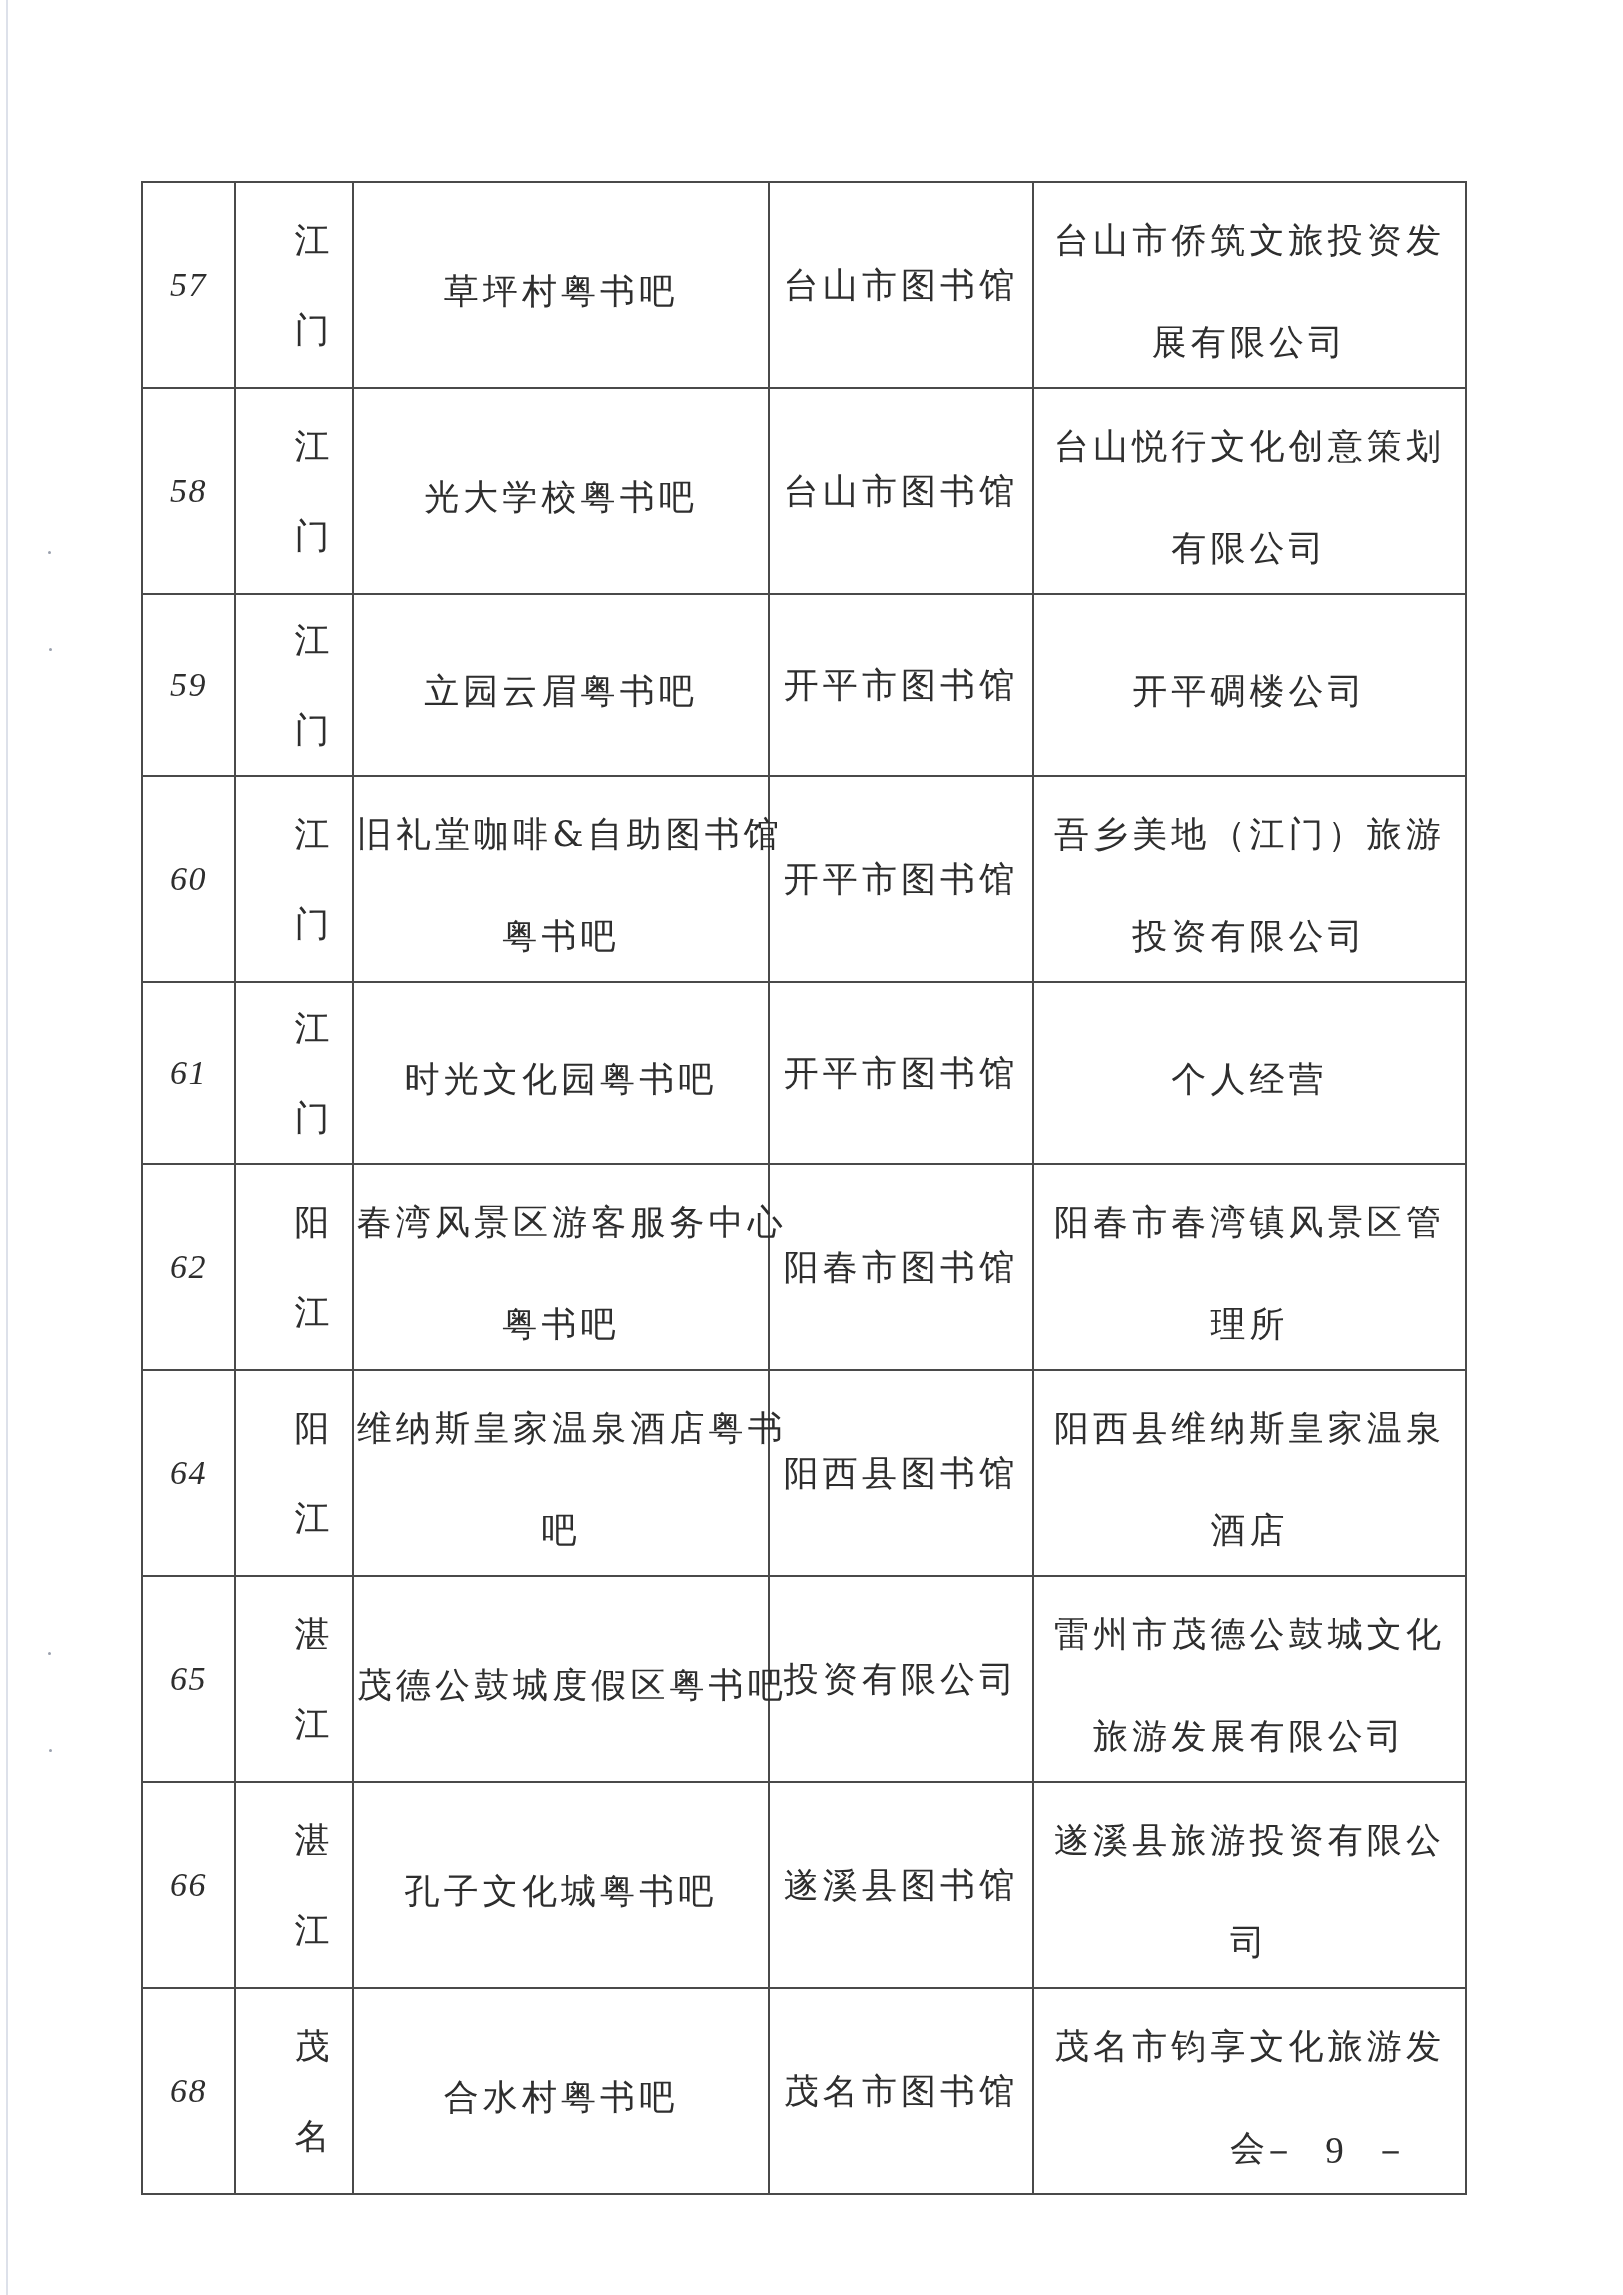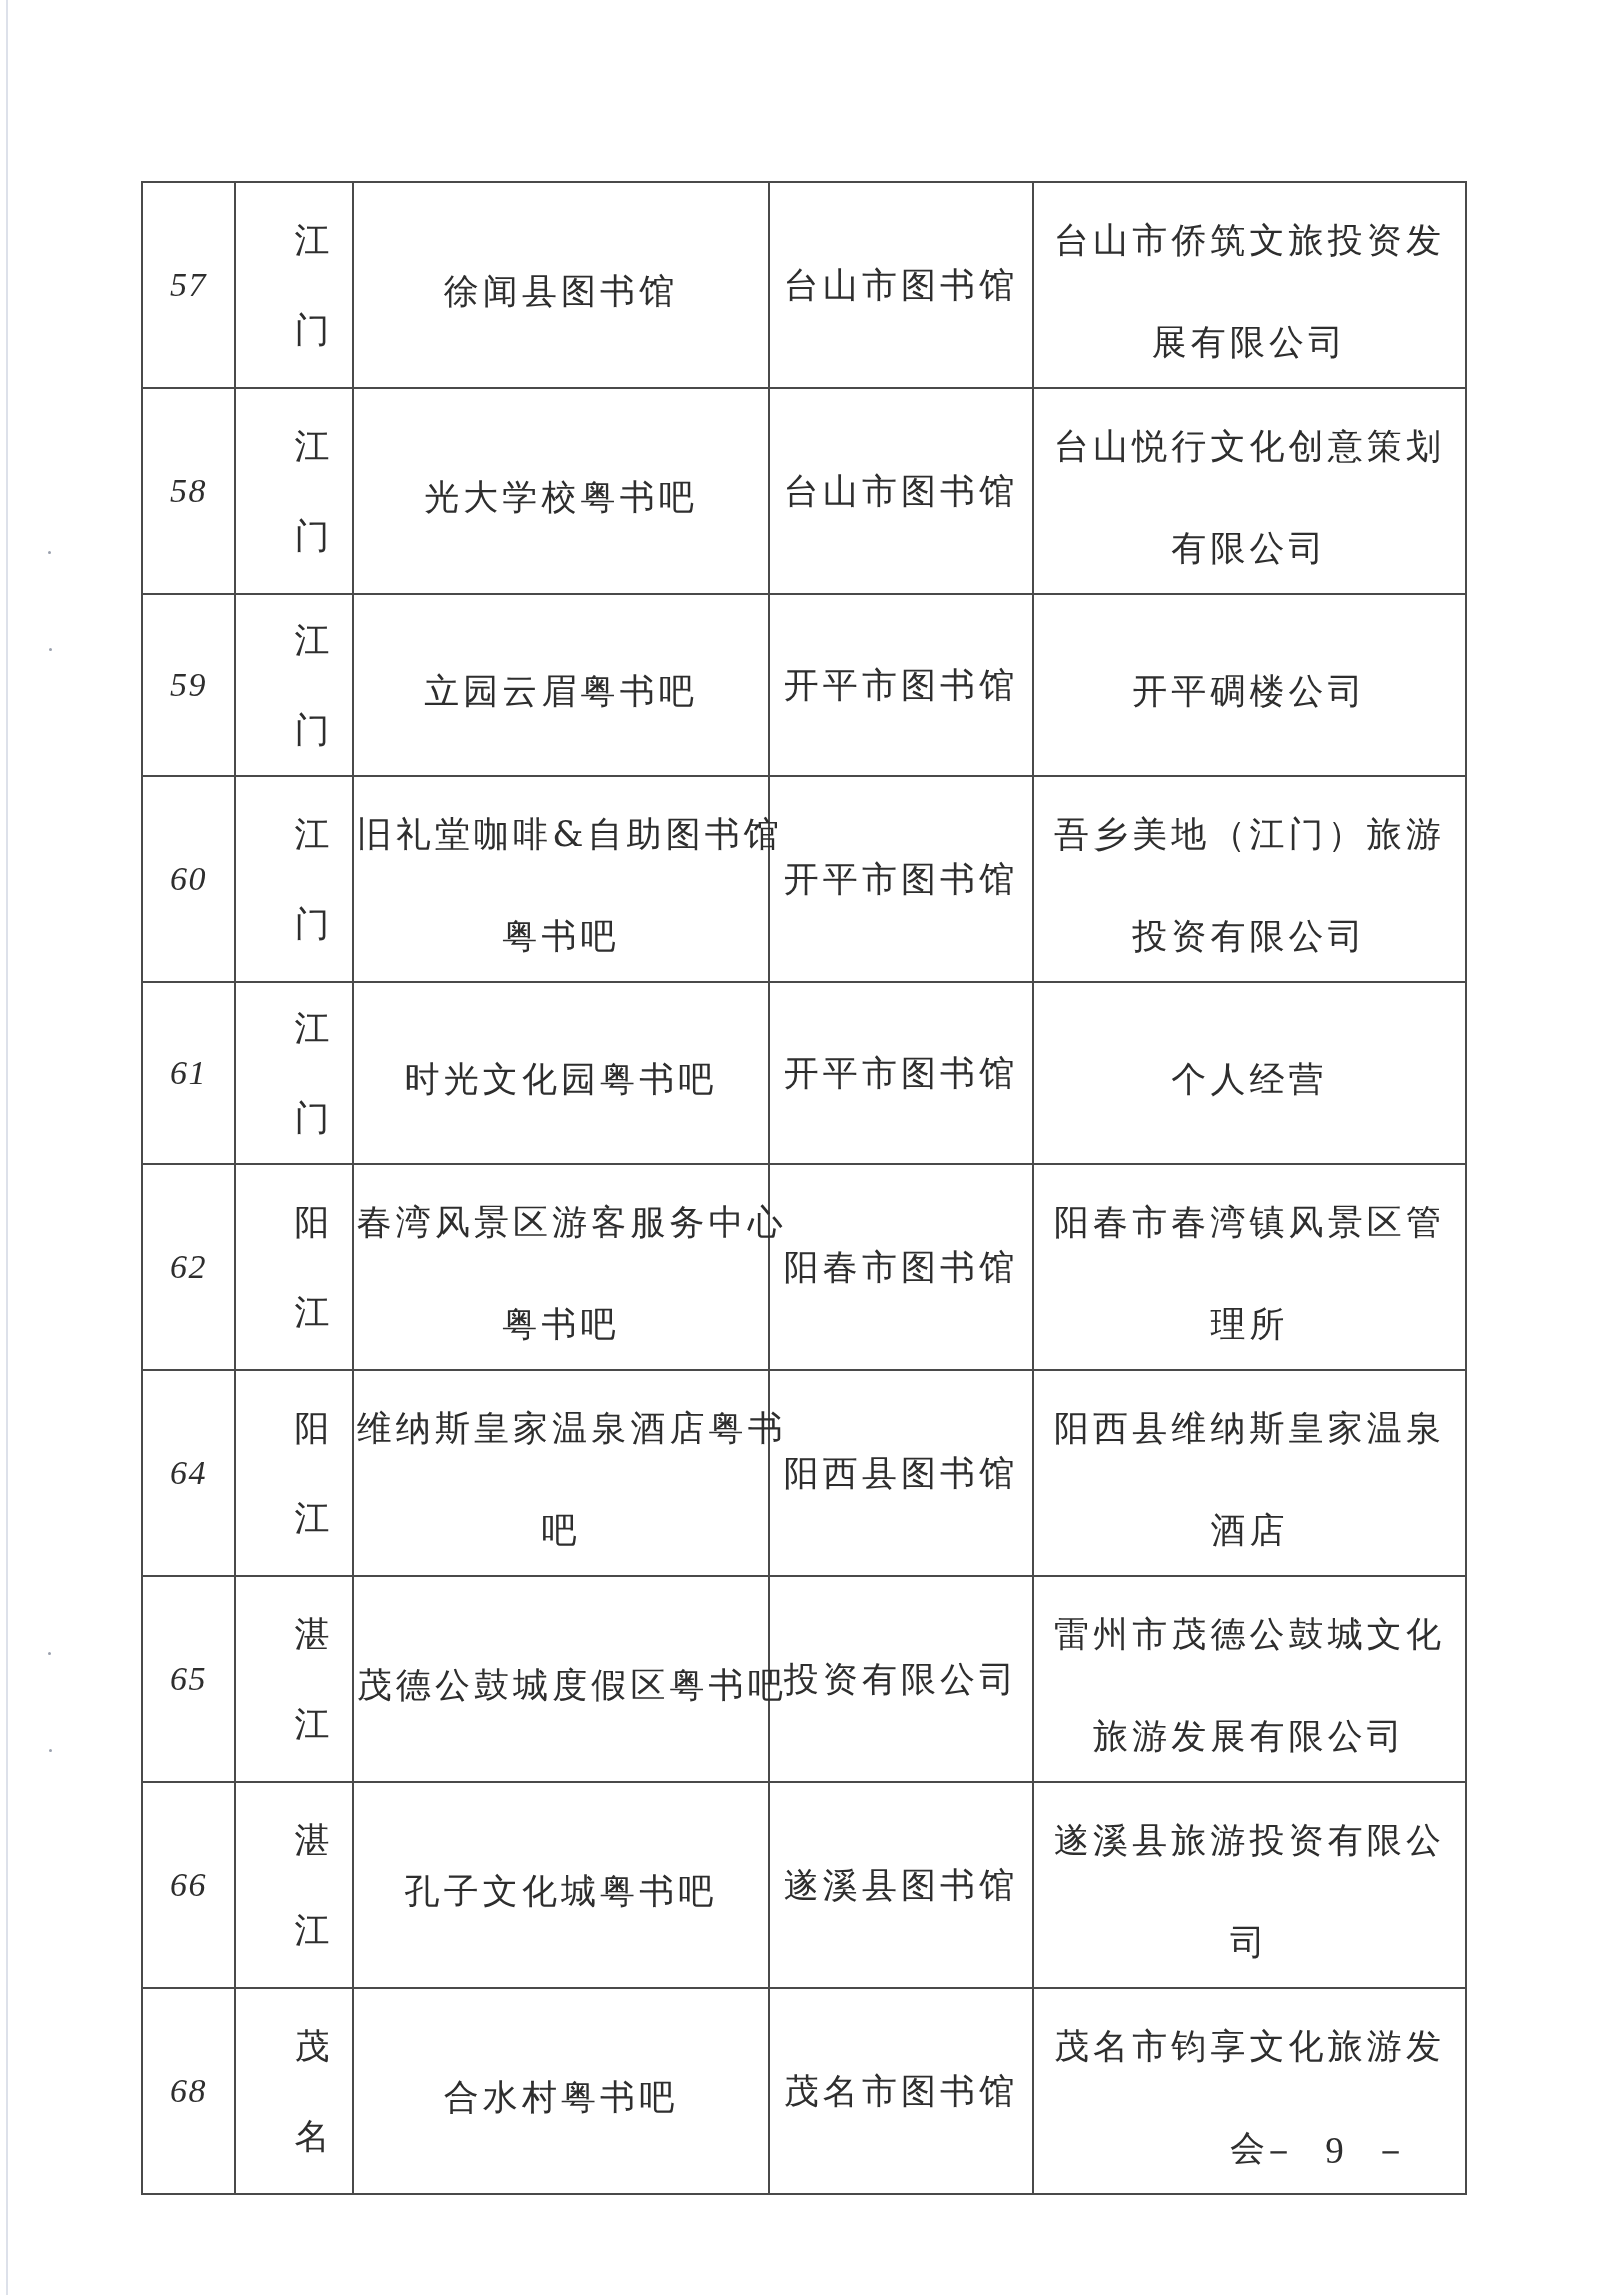--- a/index.html
+++ b/index.html
@@ -94,21 +94,21 @@
       <col class="c-city">
       <col class="c-name">
       <col class="c-lib">
       <col class="c-op">
   </colgroup>
   <tbody id="table-body">
       <tr>
         <td class="num">57</td>
         <td class="city">江门</td>
         <td class="name">
-          <span class="line">徐闻县图书馆</span>
+          <span class="line">草坪村粤书吧</span>
         </td>
         <td class="lib">台山市图书馆</td>
         <td class="op">
           <span class="line">台山市侨筑文旅投资发</span>
           <span class="line">展有限公司</span>
         </td>
       </tr>
       <tr>
         <td class="num">58</td>
         <td class="city">江门</td>

